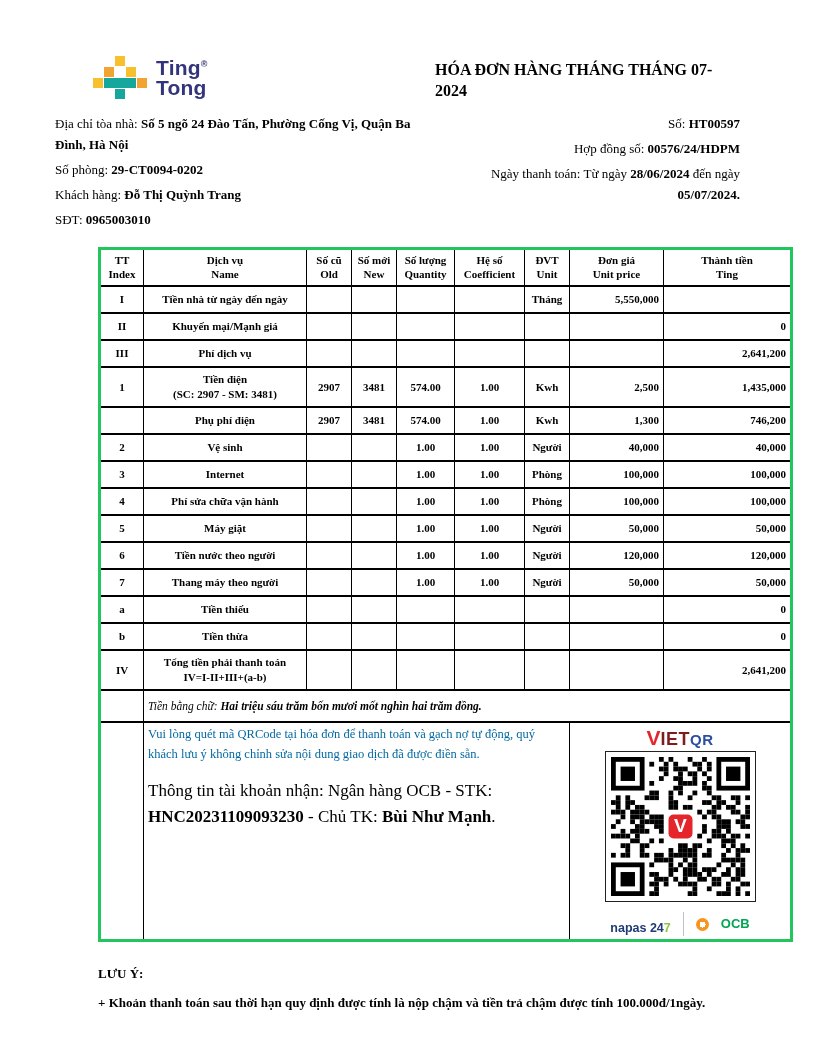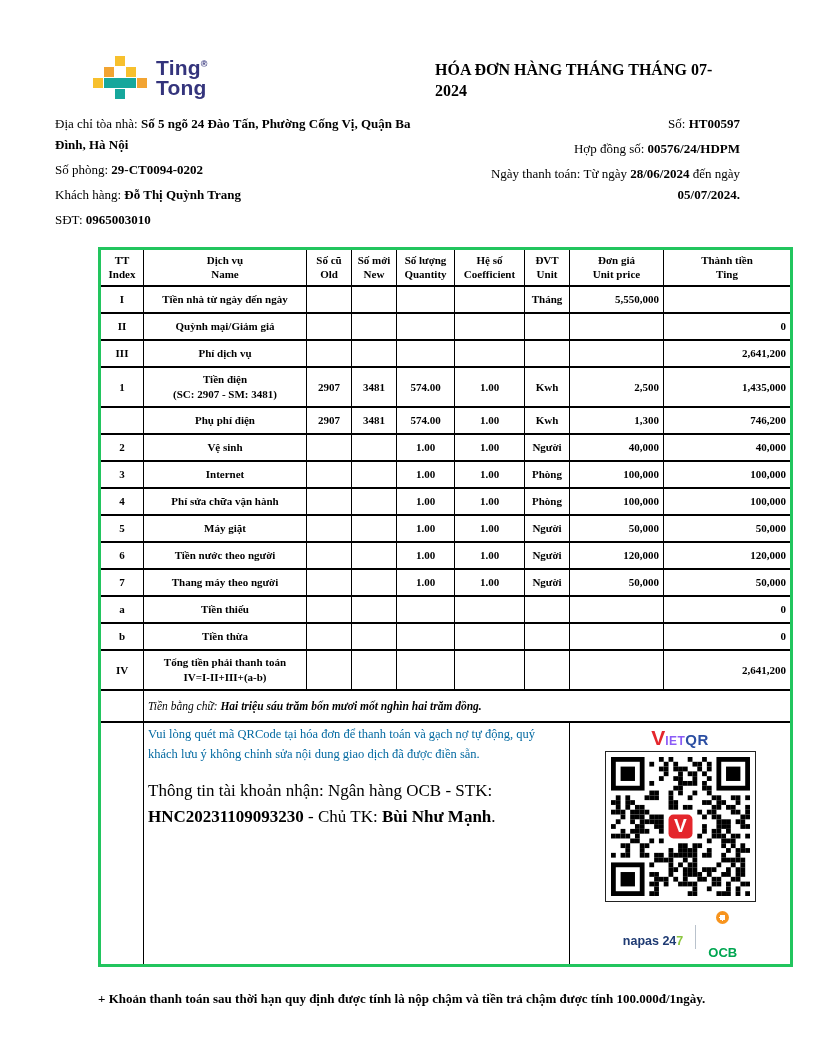--- a/index.html
+++ b/index.html
@@ -79,32 +79,32 @@
   
   td.qr-left{height:194px;vertical-align:top;font-weight:normal;padding:52px 10px 0 14px;}
   .red-note{color:#0369a1;font-size:12.5px;line-height:1.55;margin:0 0 14px 0;width:408px;}
   .acct-note{font-size:17px;line-height:1.55;margin:0;width:408px;}
   td.qr-right{vertical-align:top;text-align:center;padding:4px 0 0 0;font-weight:normal;}
   .vietqr-logo{
     font-family:"Liberation Sans","DejaVu Sans",sans-serif;
     font-weight:bold;line-height:1;margin:2px 0 3px 0;
   }
   .vq-v{color:#e4262c;font-size:21px;}
-  .vq-iet{color:#8b5cf6;font-size:12px;letter-spacing:.5px;}
+  .vq-iet{color:#7f1d1d;font-size:18px;letter-spacing:.5px;}
   .vq-qr{color:#2b4ea2;font-size:15px;letter-spacing:.5px;}
   .qr-box{display:inline-block;line-height:0;border:1px solid #222;padding:5px;background:#fff;}
   .pay-logos{
     display:flex;align-items:center;justify-content:center;gap:12px;
     margin-top:9px;
     font-family:"Liberation Sans","DejaVu Sans",sans-serif;font-weight:bold;
   }
   .napas{font-size:12.5px;color:#1f3b73;margin-top:9px;}
   .napas .seven{color:#8cc63f;}
   .logo-div{width:1px;height:24px;background:#b9c2cc;}
-  .ocb{display:flex;align-items:center;gap:20px;font-size:13px;color:#00a651;flex-direction:column;}
+  .ocb{display:flex;align-items:center;gap:12px;font-size:13px;color:#00a651;}
   .ocb-circle{
     width:13px;height:13px;border-radius:50%;
     background:radial-gradient(circle at 50% 50%, #fff 0 3px, #f7941e 3px);
     display:inline-block;
   }
   
   .notes{padding:24px 60px 0 98px;font-size:13px;font-weight:bold;}
   .notes p{margin:0 0 13px 0;}
 </style>
 </head>
@@ -204,21 +204,21 @@
           <td class="col-old"></td>
           <td class="col-new"></td>
           <td class="col-qty"></td>
           <td class="col-coef"></td>
           <td class="col-unit">Tháng</td>
           <td class="col-price">5,550,000</td>
           <td class="col-total"></td>
         </tr>
         <tr class="r-single">
           <td class="col-tt">II</td>
-          <td class="col-name">Quỳnh mại/Giảm giá</td>
+          <td class="col-name">Khuyến mại/Mạnh giá</td>
           <td class="col-old"></td>
           <td class="col-new"></td>
           <td class="col-qty"></td>
           <td class="col-coef"></td>
           <td class="col-unit"></td>
           <td class="col-price"></td>
           <td class="col-total">0</td>
         </tr>
         <tr class="r-single">
           <td class="col-tt">III</td>
@@ -669,16 +669,17 @@
                 <span class="ocb-circle"></span>
                 <span>OCB</span>
               </span>
           </div>
         </td>
       </tr>
     </tbody>
   </table>
 
   <div class="notes">
+    <p>LƯU Ý:</p>
     <p>+ Khoản thanh toán sau thời hạn quy định được tính là nộp chậm và tiền trả chậm được tính 100.000đ/1ngày.</p>
   </div>
 
 </div>
 
 </body></html>

